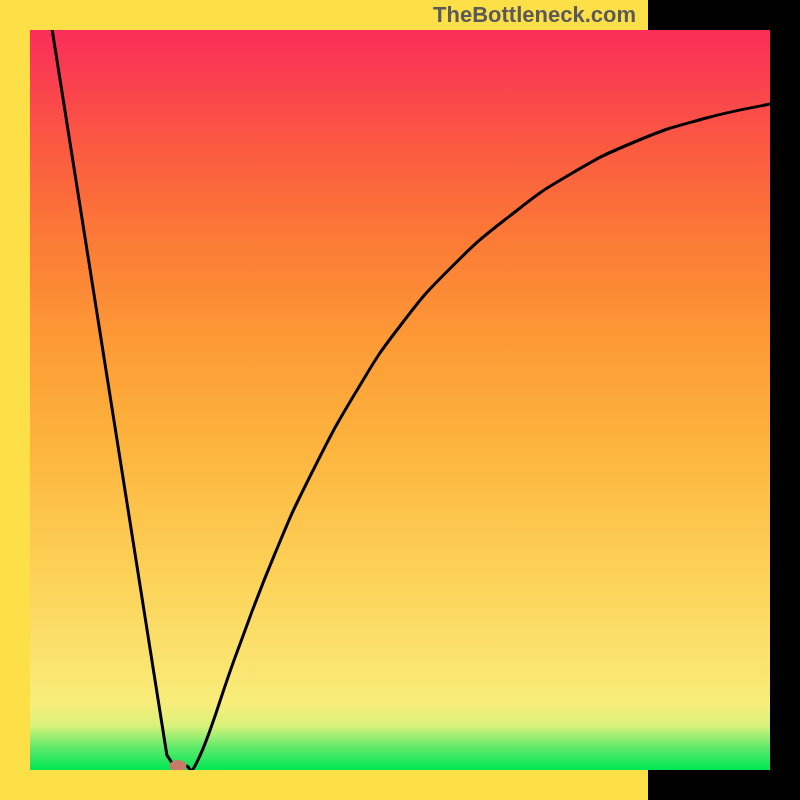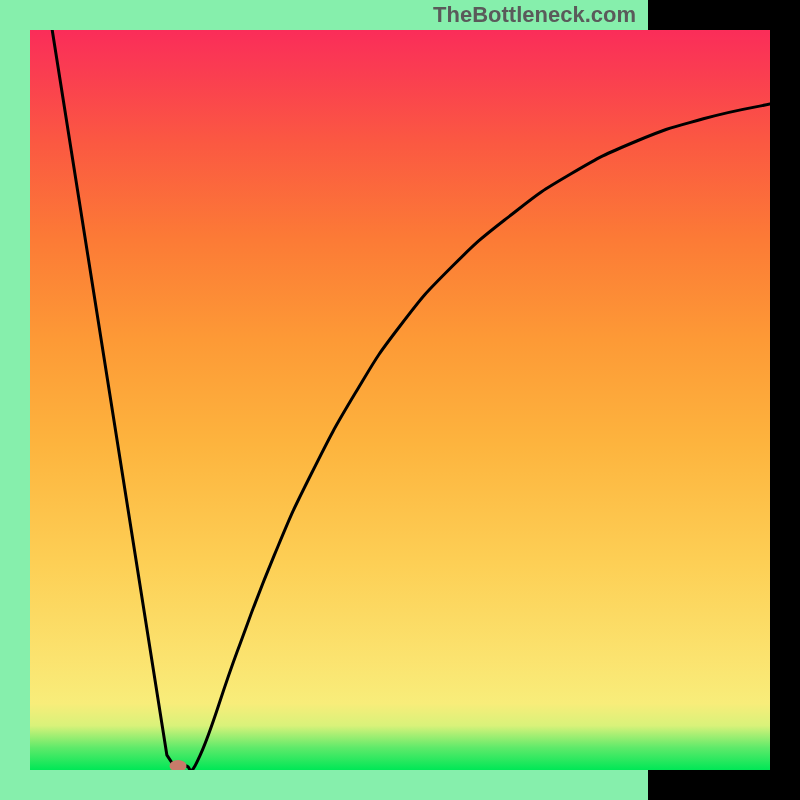--- a/index.html
+++ b/index.html
@@ -1,20 +1,20 @@
 <!DOCTYPE html>
 <html><head>
 <meta charset="utf-8">
 <style>
   * { margin: 0; padding: 0; box-sizing: border-box; }
   html, body { width: 800px; height: 800px; overflow: hidden; background: #000; }
   .wrap {
     width: 648px;
     height: 800px;
-    background: #86efac;
+    background: #fde047;
     position: relative;
   }
   .attribution {
     position: absolute;
     top: 2px;
     right: 12px;
     font-family: Arial, Helvetica, sans-serif;
     font-size: 22px;
     font-weight: bold;
     color: #5a5a5a;

